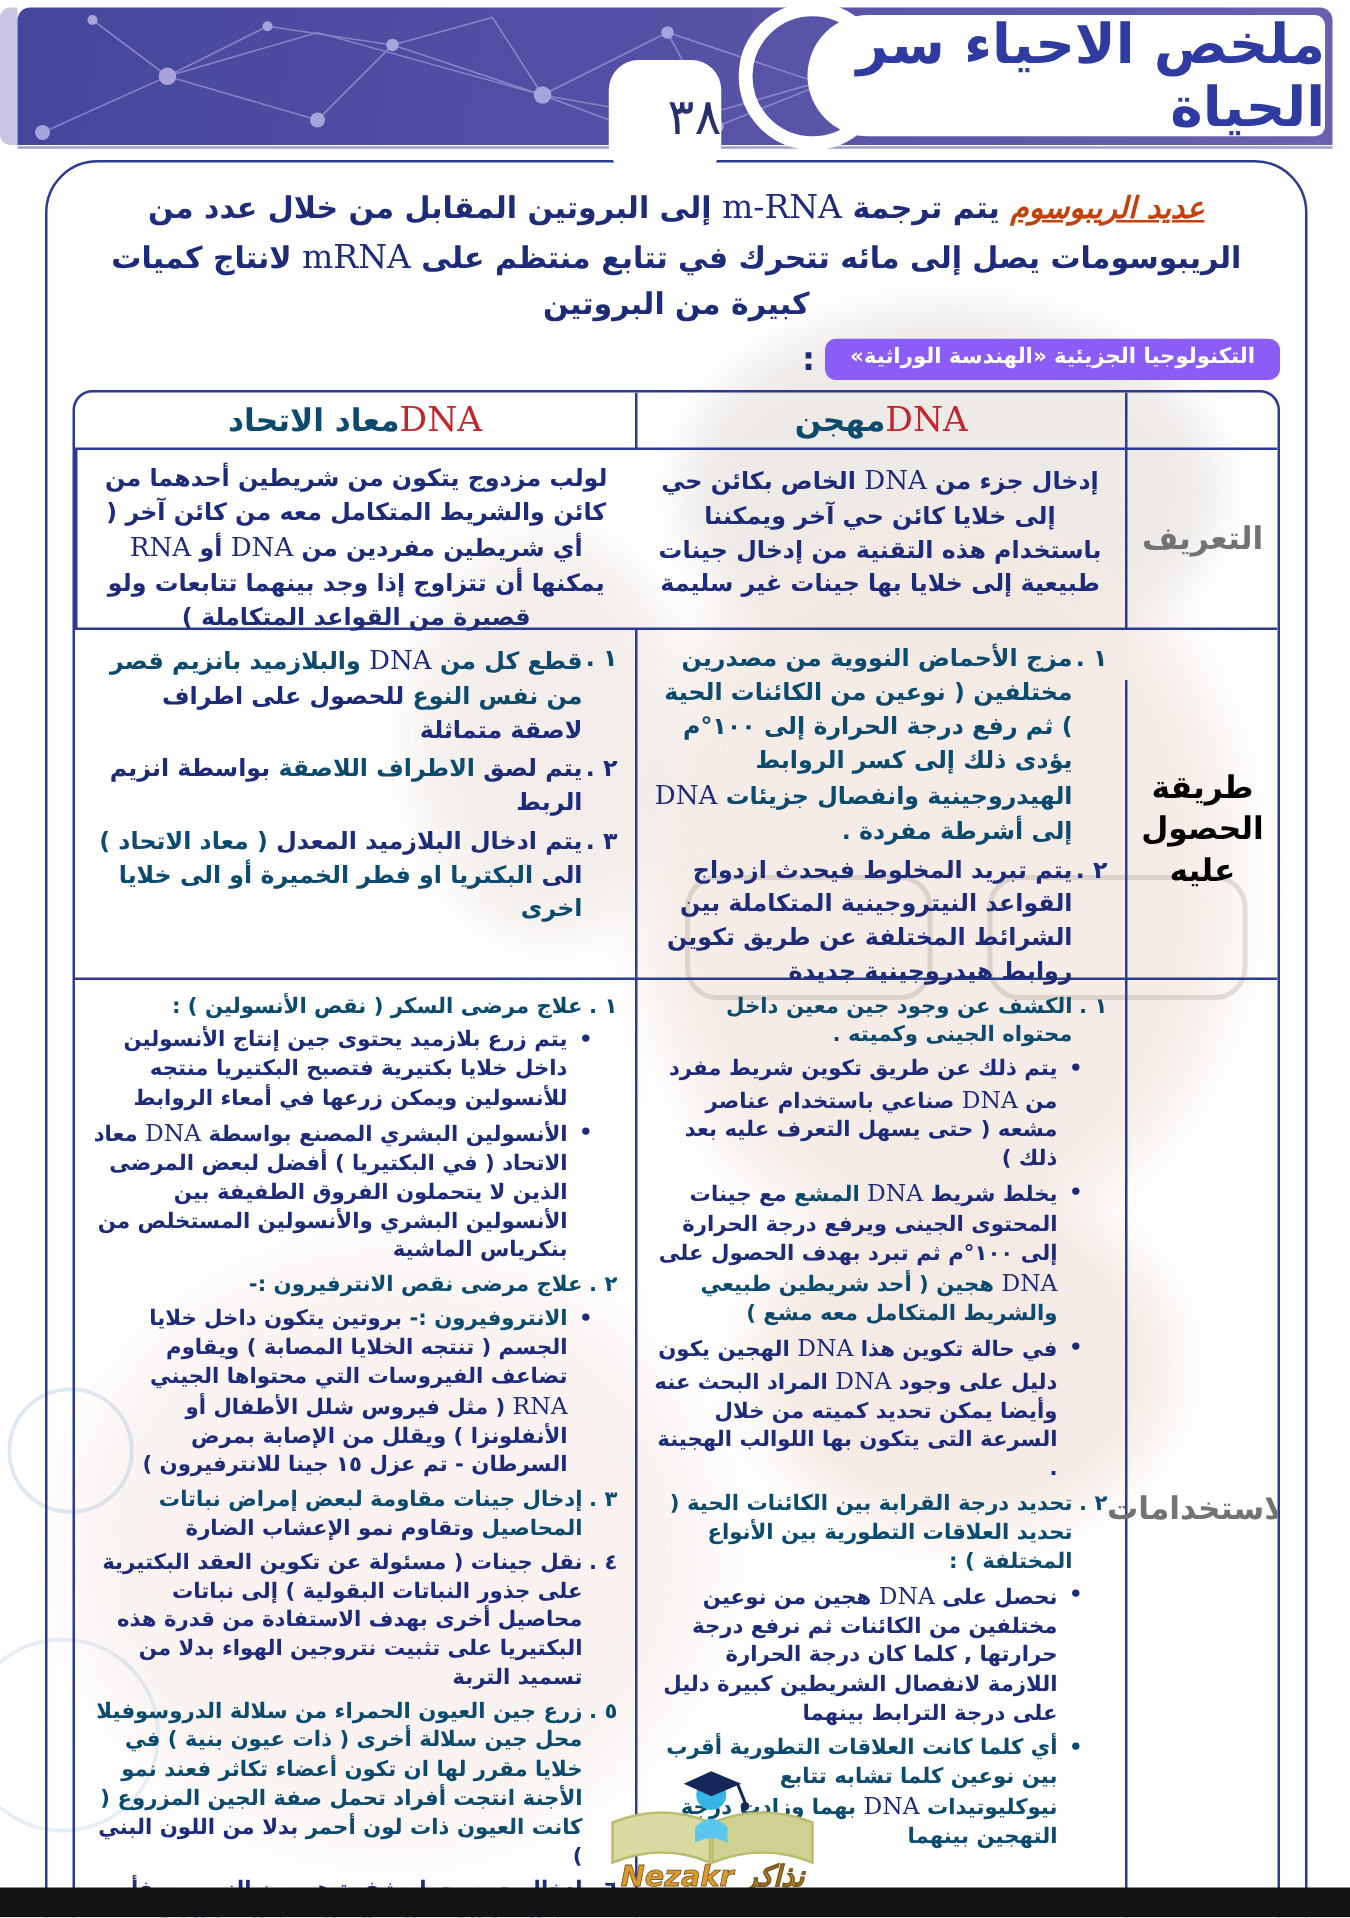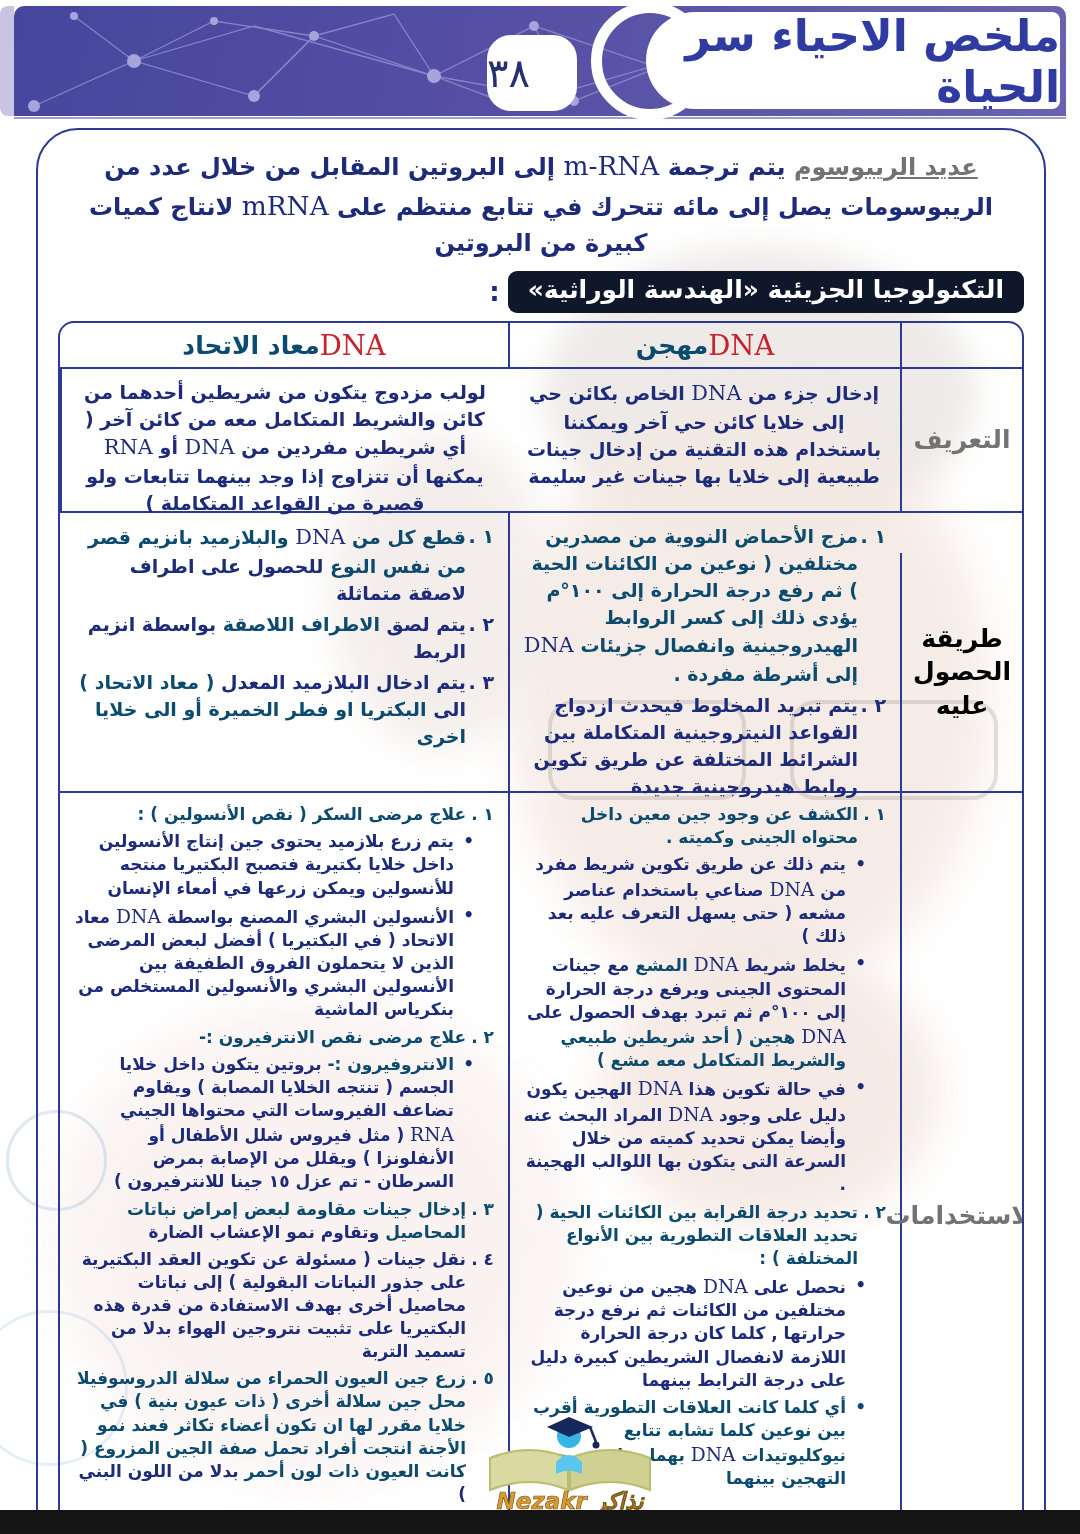--- a/index.html
+++ b/index.html
@@ -10,42 +10,42 @@
              border-radius:8px 0 0 8px;}
   .band{position:absolute;left:14px;top:6px;width:1052px;height:110px;
         background:linear-gradient(100deg,#45479c,#544fa4 45%,#6862b0);border-radius:10px 10px 0 0;overflow:hidden;}
   .band svg{position:absolute;left:0;top:0;}
   .band-underline{position:absolute;left:14px;top:117px;width:1052px;height:2px;background:#9aa0c8;}
   .crescent{position:absolute;left:591px;top:2px;width:118px;height:118px;border-radius:50%;
             border:11px solid #ffffff;box-sizing:border-box;z-index:3;}
   .title-panel{position:absolute;left:646px;top:12px;width:414px;height:97px;background:#ffffff;
                border-radius:60px 10px 10px 60px;display:flex;align-items:center;justify-content:center;z-index:4;text-align:right;}
   .title-panel .t{color:#2f3ba0;font-size:44px;font-weight:700;direction:rtl;}
-  .page-tab{position:absolute;left:487px;top:35px;width:90px;height:76px;background:#ffffff;
-            border-radius:24px;display:flex;align-items:center;justify-content:flex-start;z-index:4;}
+  .page-tab{position:absolute;left:487px;top:48px;width:90px;height:92px;background:#ffffff;
+            border-radius:24px;display:flex;align-items:center;justify-content:flex-end;z-index:4;}
   .page-tab .n{color:#27306e;font-size:40px;font-weight:400;}
   
   .wm{position:absolute;z-index:0;border-radius:50%;}
   .wm-hair{left:545px;top:248px;width:430px;height:290px;background:#e9e5e2;filter:blur(16px);opacity:.8;}
   .wm-face{left:510px;top:400px;width:480px;height:600px;background:#f4e9e3;filter:blur(22px);opacity:.85;}
   .wm-cheek{left:330px;top:430px;width:220px;height:320px;background:#f1ebe7;filter:blur(18px);opacity:.8;}
   .wm-neck{left:600px;top:950px;width:340px;height:280px;background:#f3e6df;filter:blur(20px);opacity:.8;}
   .wm-shoulder{left:55px;top:1000px;width:520px;height:480px;background:#f8f0ee;filter:blur(26px);opacity:.8;}
   .glass{position:absolute;z-index:0;border:4px solid rgba(95,75,65,.16);border-radius:26px;}
   .glass-r{left:548px;top:700px;width:190px;height:92px;}
   .glass-l{left:790px;top:700px;width:200px;height:92px;}
   .circ{position:absolute;z-index:0;border-radius:50%;}
   .circ1{left:6px;top:1110px;width:95px;height:95px;border:3px solid rgba(160,190,220,.35);}
   .circ2{left:-28px;top:1310px;width:150px;height:150px;border:3px solid rgba(170,200,230,.3);}
   
   .content-box{position:relative;z-index:1;margin:128px 34px 0 36px;border:2px solid #2c3a90;
                border-radius:42px;direction:rtl;padding:14px 18px 16px 18px;box-sizing:border-box;}
   .intro{text-align:center;font-size:24px;font-weight:700;color:#1e2b78;line-height:1.5;margin:2px 10px 10px;}
   .banner-row{display:flex;align-items:center;gap:8px;margin:2px 2px 8px 0;}
-  .banner{background:#0f172a;color:#ffffff;font-size:25px;font-weight:700;
+  .banner{background:#8b5cf6;color:#ffffff;font-size:17px;font-weight:700;
           padding:4px 20px 9px;border-radius:9px;}
   .banner-colon{color:#1e2b78;font-weight:700;font-size:26px;}
   
   .tbl{display:grid;grid-template-columns:122px 392px 1fr;grid-template-rows:46px 144px 280px auto;
        border:2px solid #2c3a90;border-radius:16px;overflow:hidden;margin:0 2px;background:transparent;}
   .cell{border-left:2px solid #2c3a90;border-bottom:2px solid #2c3a90;padding:8px 12px;box-sizing:border-box;}
   .cell.col-recomb{border-left:none;}
   .cell.row-last{border-bottom:none;}
   .hdr{display:flex;align-items:center;justify-content:center;font-size:25px;font-weight:700;color:#c4242b;padding:2px;}
   .label-cell{display:flex;align-items:center;justify-content:center;text-align:center;
@@ -54,21 +54,21 @@
   .body-cell{font-weight:700;color:#1e2b78;}
   .fs-big .block{font-size:19px;line-height:1.42;}
   .fs-small .block{font-size:17px;line-height:1.36;}
   .block{position:relative;margin:2px 0 4px;text-align:center;}
   .block.has-m{text-align:right;padding-right:30px;}
   .block.bullet{padding-right:42px;}
   .block .marker{position:absolute;right:2px;top:0;}
   .block.bullet .marker{right:22px;}
   .seg-n{color:#1e2b78;}
   .seg-r{color:#0c4a6e;}
-  .seg-ru{color:#737373;text-decoration:underline;}
+  .seg-ru{color:#c2410c;text-decoration:underline;font-style:italic;}
   .seg-l{font-family:"DejaVu Serif",serif;font-weight:400;color:#1e2b78;font-size:1.1em;}
   .seg-lr{font-family:"DejaVu Serif",serif;font-weight:400;color:#c4242b;font-size:1.1em;}
   
   .logo{position:absolute;left:478px;top:1406px;z-index:2;text-align:center;}
   .bottom-bar{position:absolute;left:0;top:1510px;width:1080px;height:24px;background:#141414;z-index:2;}
 </style>
 </head>
 <body>
 
 <div class="page">
@@ -162,21 +162,21 @@
           <div class="block has-m"><span class="marker seg-r">١ .</span><span class="seg-r">الكشف عن وجود جين معين داخل محتواه الجينى وكميته .</span></div>
           <div class="block has-m bullet"><span class="marker seg-n">•</span><span class="seg-n">يتم ذلك عن طريق تكوين شريط مفرد من </span><span class="seg-l">DNA</span><span class="seg-n"> صناعي باستخدام عناصر مشعه ( حتى يسهل التعرف عليه بعد ذلك )</span></div>
           <div class="block has-m bullet"><span class="marker seg-n">•</span><span class="seg-n">يخلط شريط </span><span class="seg-l">DNA</span><span class="seg-r"> المشع </span><span class="seg-n">مع جينات المحتوى الجينى ويرفع درجة الحرارة إلى ١٠٠°م ثم تبرد بهدف الحصول على </span><span class="seg-l">DNA</span><span class="seg-r"> هجين ( أحد شريطين طبيعي والشريط المتكامل معه مشع )</span></div>
           <div class="block has-m bullet"><span class="marker seg-n">•</span><span class="seg-n">في حالة تكوين هذا </span><span class="seg-l">DNA</span><span class="seg-n"> الهجين يكون دليل على وجود </span><span class="seg-l">DNA</span><span class="seg-n"> المراد البحث عنه وأيضا يمكن تحديد كميته من خلال السرعة التى يتكون بها اللوالب الهجينة .</span></div>
           <div class="block has-m"><span class="marker seg-r">٢ .</span><span class="seg-r">تحديد درجة القرابة بين الكائنات الحية ( تحديد العلاقات التطورية بين الأنواع المختلفة ) :</span></div>
           <div class="block has-m bullet"><span class="marker seg-n">•</span><span class="seg-n">نحصل على </span><span class="seg-l">DNA</span><span class="seg-n"> هجين من نوعين مختلفين من الكائنات ثم نرفع درجة حرارتها , كلما كان درجة الحرارة اللازمة لانفصال الشريطين كبيرة دليل على درجة الترابط بينهما</span></div>
           <div class="block has-m bullet"><span class="marker seg-r">•</span><span class="seg-r">أي كلما كانت العلاقات التطورية أقرب بين نوعين كلما تشابه تتابع نيوكليوتيدات </span><span class="seg-l">DNA</span><span class="seg-r"> بهما وزادت درجة التهجين بينهما</span></div>
         </div>
       <div class="cell body-cell fs-small col-recomb row-last">
           <div class="block has-m"><span class="marker seg-r">١ .</span><span class="seg-r">علاج مرضى السكر ( نقص الأنسولين ) :</span></div>
-          <div class="block has-m bullet"><span class="marker seg-n">•</span><span class="seg-n">يتم زرع بلازميد يحتوى جين إنتاج الأنسولين داخل خلايا بكتيرية فتصبح البكتيريا منتجه للأنسولين ويمكن زرعها في أمعاء الإنسان</span></div>
+          <div class="block has-m bullet"><span class="marker seg-n">•</span><span class="seg-n">يتم زرع بلازميد يحتوى جين إنتاج الأنسولين داخل خلايا بكتيرية فتصبح البكتيريا منتجه للأنسولين ويمكن زرعها في أمعاء الروابط</span></div>
           <div class="block has-m bullet"><span class="marker seg-n">•</span><span class="seg-n">الأنسولين البشري المصنع بواسطة </span><span class="seg-l">DNA</span><span class="seg-n"> معاد الاتحاد ( في البكتيريا ) أفضل لبعض المرضى الذين لا يتحملون الفروق الطفيفة بين الأنسولين البشري والأنسولين المستخلص من بنكرياس الماشية</span></div>
           <div class="block has-m"><span class="marker seg-r">٢ .</span><span class="seg-r">علاج مرضى نقص الانترفيرون :-</span></div>
           <div class="block has-m bullet"><span class="marker seg-n">•</span><span class="seg-r">الانتروفيرون :- </span><span class="seg-n">بروتين يتكون داخل خلايا الجسم ( تنتجه الخلايا المصابة ) ويقاوم تضاعف الفيروسات التي محتواها الجيني </span><span class="seg-l">RNA</span><span class="seg-n"> ( مثل فيروس شلل الأطفال أو الأنفلونزا ) ويقلل من الإصابة بمرض السرطان - تم عزل ١٥ جينا للانترفيرون )</span></div>
           <div class="block has-m"><span class="marker seg-r">٣ .</span><span class="seg-r">إدخال جينات مقاومة لبعض إمراض نباتات المحاصيل </span><span class="seg-n">وتقاوم نمو الإعشاب الضارة</span></div>
           <div class="block has-m"><span class="marker seg-n">٤ .</span><span class="seg-n">نقل جينات ( مسئولة عن تكوين العقد البكتيرية على جذور النباتات البقولية ) إلى نباتات محاصيل أخرى بهدف الاستفادة من قدرة هذه البكتيريا على تثبيت نتروجين الهواء بدلا من تسميد التربة</span></div>
           <div class="block has-m"><span class="marker seg-r">٥ .</span><span class="seg-r">زرع جين العيون الحمراء من سلالة الدروسوفيلا محل جين سلالة أخرى ( ذات عيون بنية ) في خلايا مقرر لها ان تكون أعضاء تكاثر فعند نمو الأجنة انتجت أفراد تحمل صفة الجين المزروع ( كانت العيون ذات لون أحمر </span><span class="seg-n">بدلا من اللون البني )</span></div>
           <div class="block has-m"><span class="marker seg-n">٦ .</span><span class="seg-n">إدخال جين يحمل شفرة هرمون النمو من فأر من النوع الكبير إلى فئران من النوع الصغير ، فنمت هذه الفئران وأصبحت فى حجم الفئران الكبيرة ، وقد انتقلت هذه الصفة إلى الأجيال التالية</span></div>
         </div>
     </div>
   </div>

